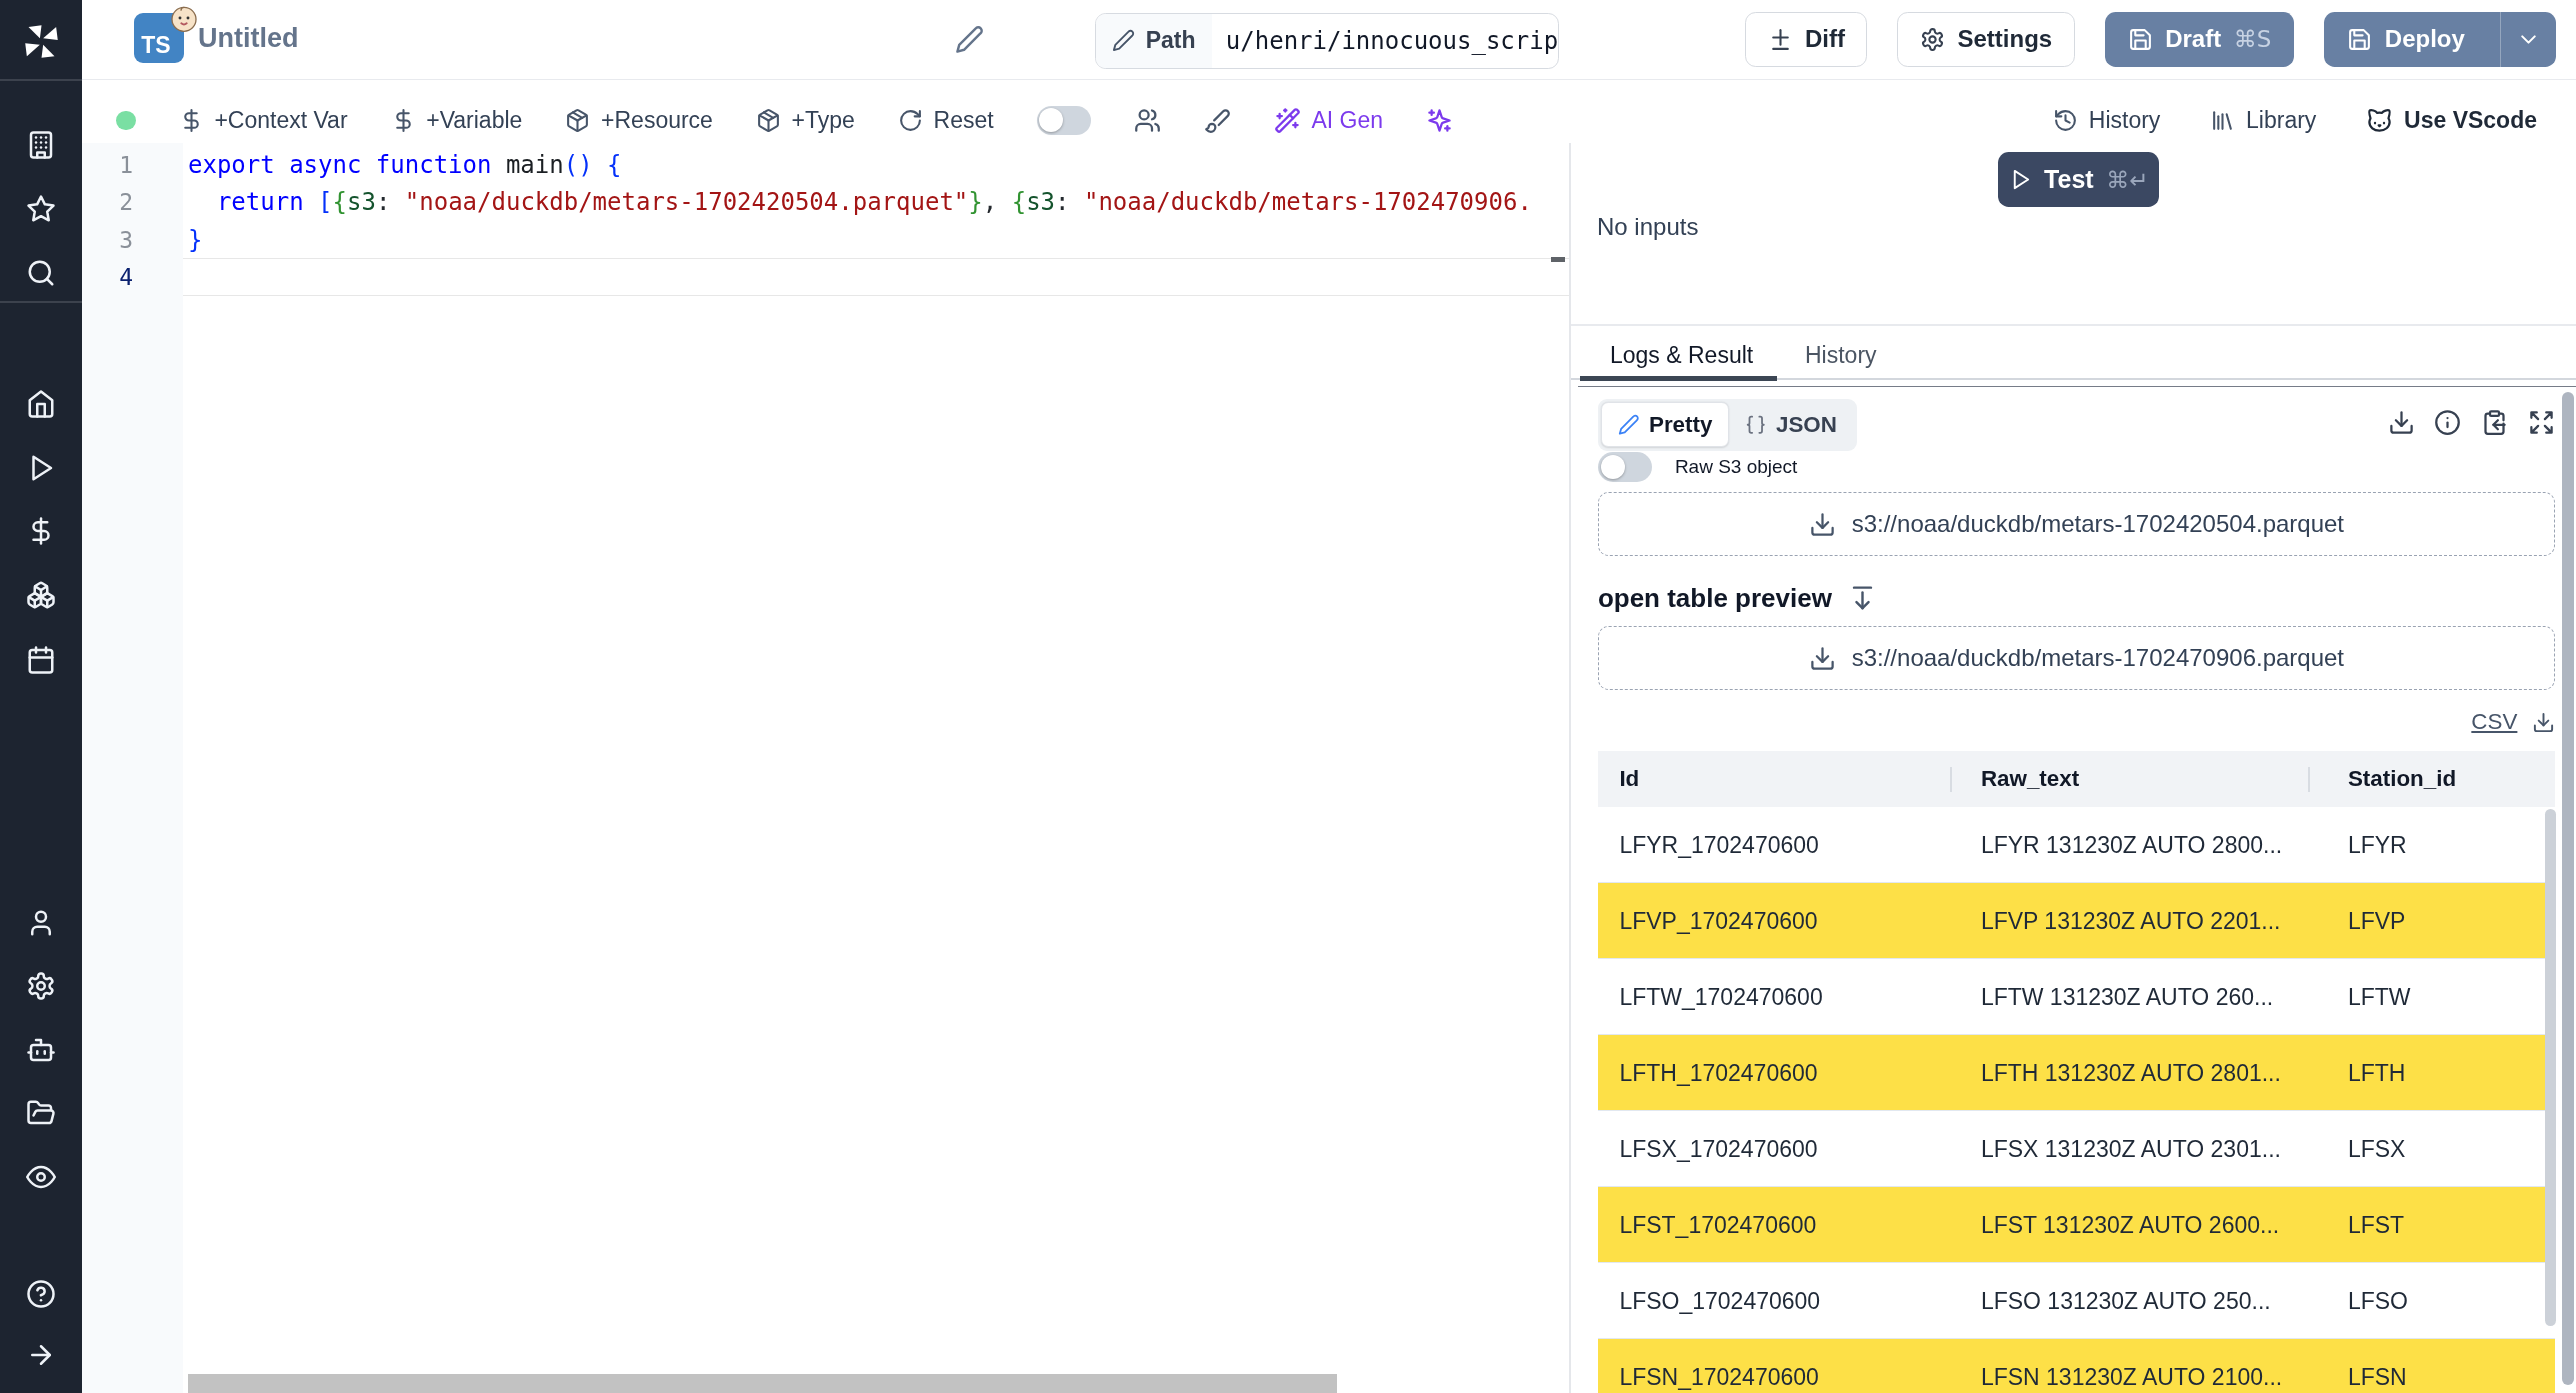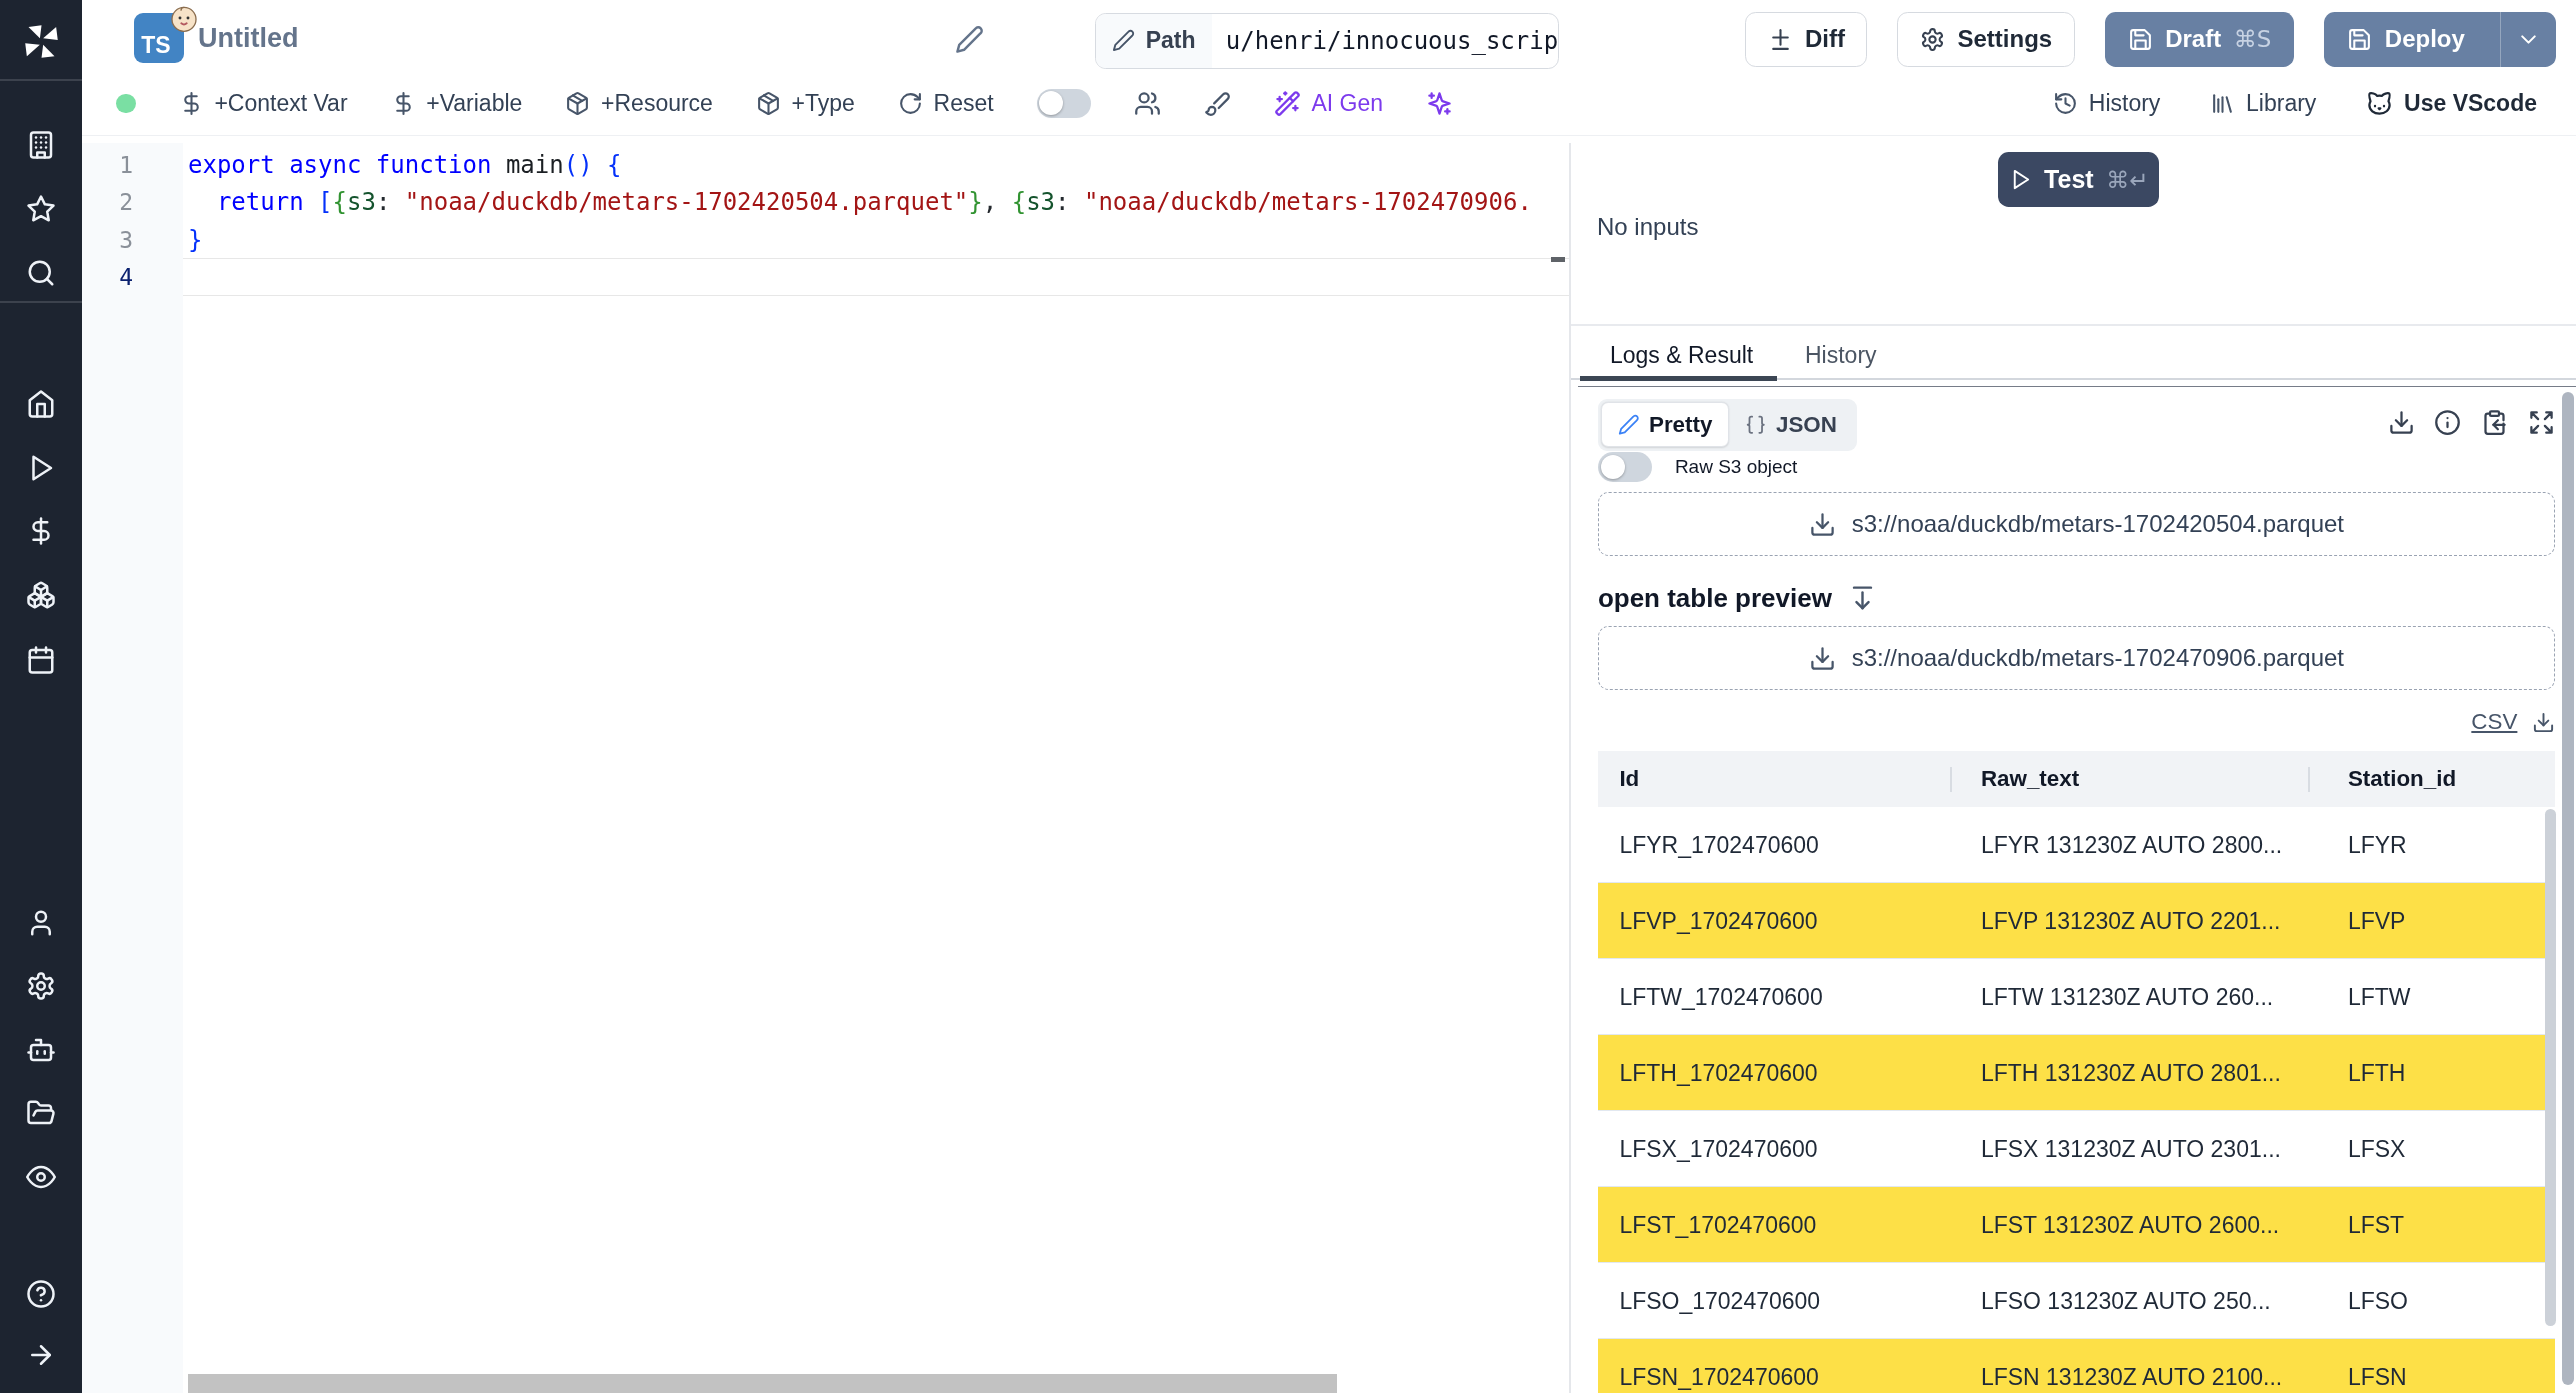--- a/index.html
+++ b/index.html
@@ -35,21 +35,21 @@
        font-weight:600;cursor:pointer;border:none;}
   .btn-white{background:#fff;border:1.8px solid #d6dae0;color:#1f2937;padding:0 21.5px;}
   .btn-accent{background:var(--accent);color:#fff;padding:0 23px;}
   .btn .kbd{font-family:"DejaVu Sans",sans-serif;font-weight:500;color:#c7d2e3;font-size:23px;}
   .deploy{padding:0;}
   .deploy .dmain{display:flex;align-items:center;gap:12.5px;padding:0 23px;height:100%;}
   .deploy .dchev{width:55px;height:100%;display:flex;align-items:center;justify-content:center;
                  border-left:1.8px solid rgba(255,255,255,.3);}
 
   
-  #toolbar{position:absolute;left:82px;top:72px;width:2494px;height:64px;background:#fff;
+  #toolbar{position:absolute;left:82px;top:89px;width:2494px;height:64px;background:#fff;
            border-bottom:1.8px solid #eef0f3;display:flex;align-items:center;justify-content:space-between;
            padding:0 39px 0 34px;box-sizing:border-box;}
   .tb-left{display:flex;align-items:center;gap:43px;}
   .tb-right{display:flex;align-items:center;gap:50px;}
   .tb-item{display:flex;align-items:center;gap:10.7px;font-size:23px;font-weight:500;color:#334155;
            cursor:pointer;background:none;border:none;padding:0;}
   .tb-item .ic{color:#475569;}
   .status-dot{width:19.7px;height:19.7px;border-radius:50%;background:var(--green);}
   .ai{color:var(--ai);}
   .ai .ic{color:var(--ai);}

